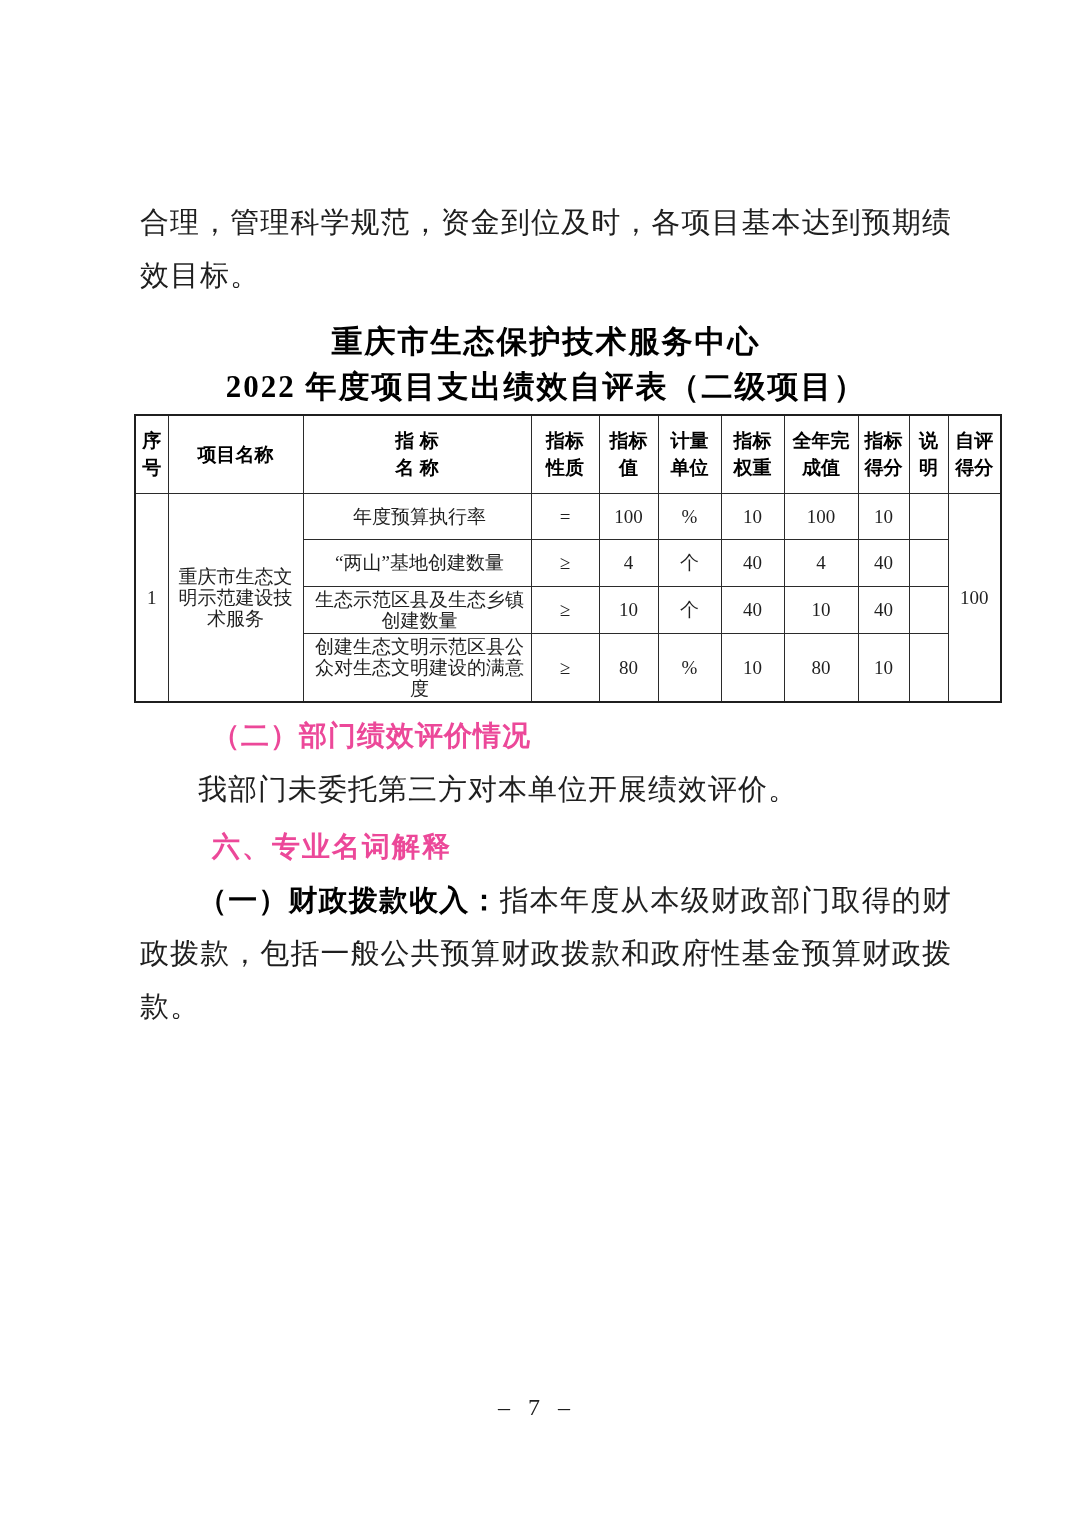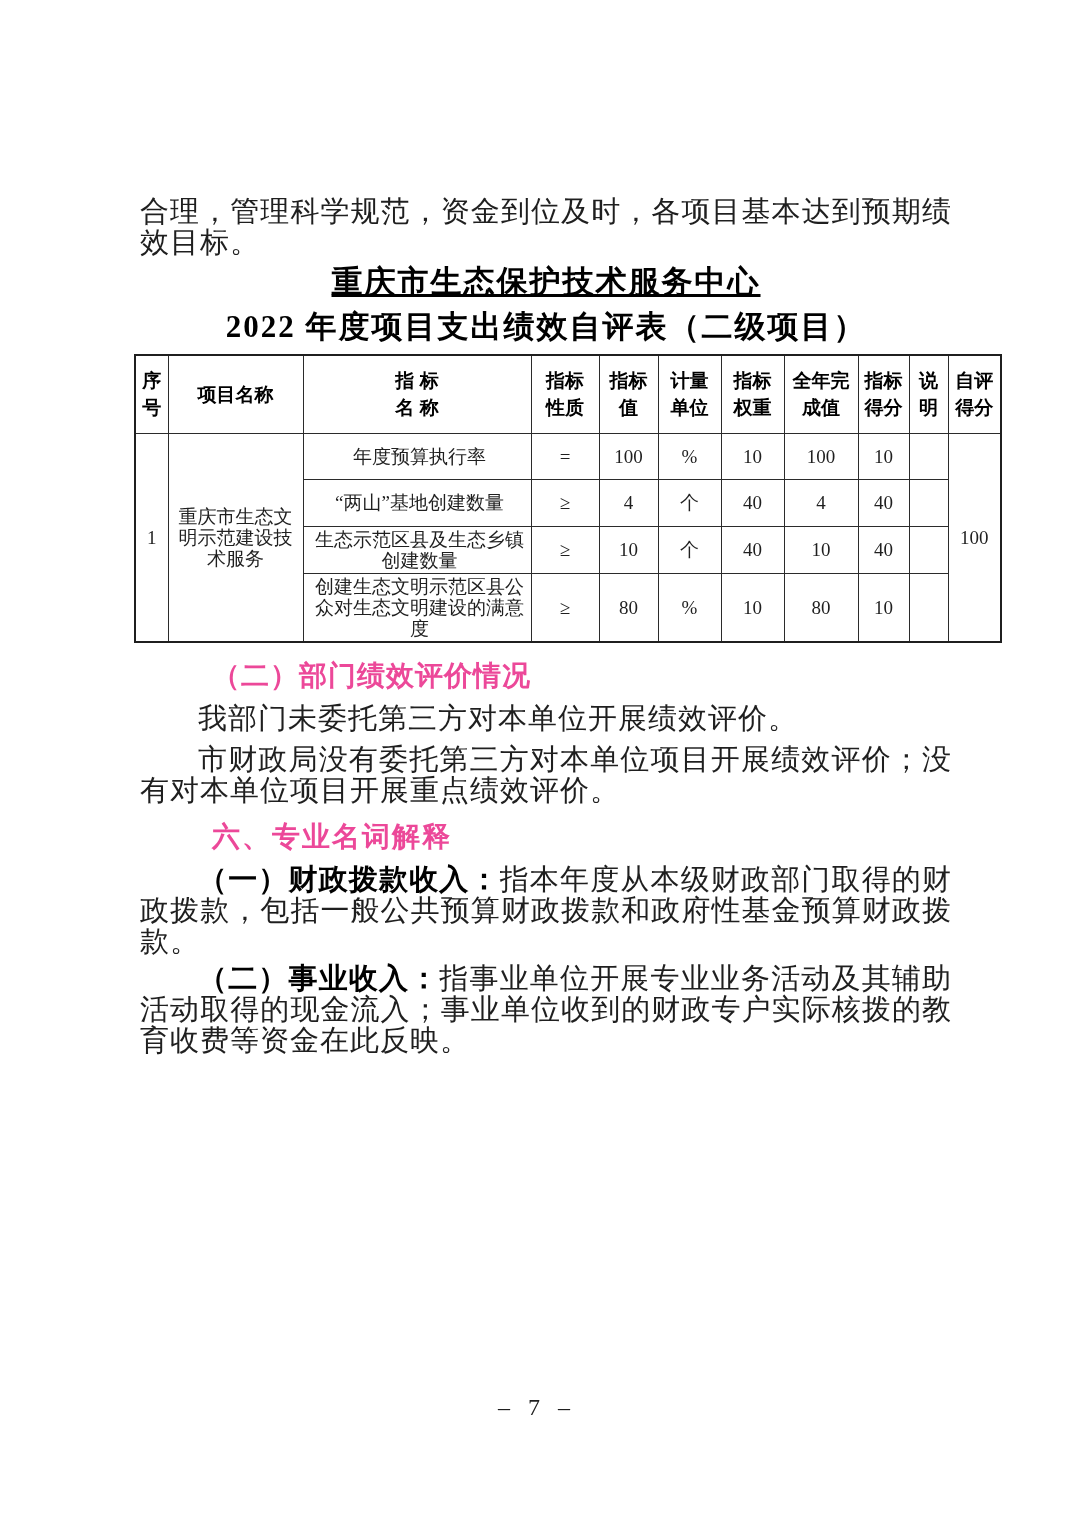--- a/index.html
+++ b/index.html
@@ -14,35 +14,35 @@
     overflow: hidden;
   }
   .content {
     position: absolute;
     left: 140px;
     top: 196px;
     width: 812px;
   }
   .body-par {
     font-size: 29px;
-    line-height: 31px;
+    line-height: 53px;
     letter-spacing: 1px;
     text-align: justify;
     text-align-last: left;
     color: #1f1f1f;
   }
   .indent { text-indent: 58px; }
   .doc-title {
     text-align: center;
     font-weight: bold;
     font-size: 31px;
     color: #000;
     letter-spacing: 2px;
   }
-  .doc-title.line1 { line-height: 44px; margin-top: 2px; text-decoration: underline; }
+  .doc-title.line1 { line-height: 44px; margin-top: 18px; }
   .doc-title.line2 { line-height: 46px; margin-bottom: 4px; }
   table.eval {
     border-collapse: collapse;
     table-layout: fixed;
     width: 866px;
     margin-left: -6px;
     background: #fff;
   }
   table.eval th, table.eval td {
     border: 1px solid #2b2b2b;
@@ -192,24 +192,22 @@
           <td>80</td>
           <td>10</td>
           <td></td>
         </tr>
       </tbody>
     </table>
 
     <h2 class="sec-heading serif mt16">（二）部门绩效评价情况</h2>
     <p class="body-par indent mt10">我部门未委托第三方对本单位开展绩效评价。</p>
 
-    <p class="body-par indent mt10">市财政局没有委托第三方对本单位项目开展绩效评价；没有对本单位项目开展重点绩效评价。</p>
 
     <h2 class="sec-heading sans mt14">六、专业名词解释</h2>
 
     <p class="body-par indent mt10"><span class="lead-bold">（一）财政拨款收入：</span><span>指本年度从本级财政部门取得的财政拨款，包括一般公共预算财政拨款和政府性基金预算财政拨款。</span></p>
 
-    <p class="body-par indent mt6"><span class="lead-bold">（二）事业收入：</span><span>指事业单位开展专业业务活动及其辅助活动取得的现金流入；事业单位收到的财政专户实际核拨的教育收费等资金在此反映。</span></p>
 
   </div>
 
   <div class="page-footer">– 7 –</div>
 </div>
 
 </body></html>

